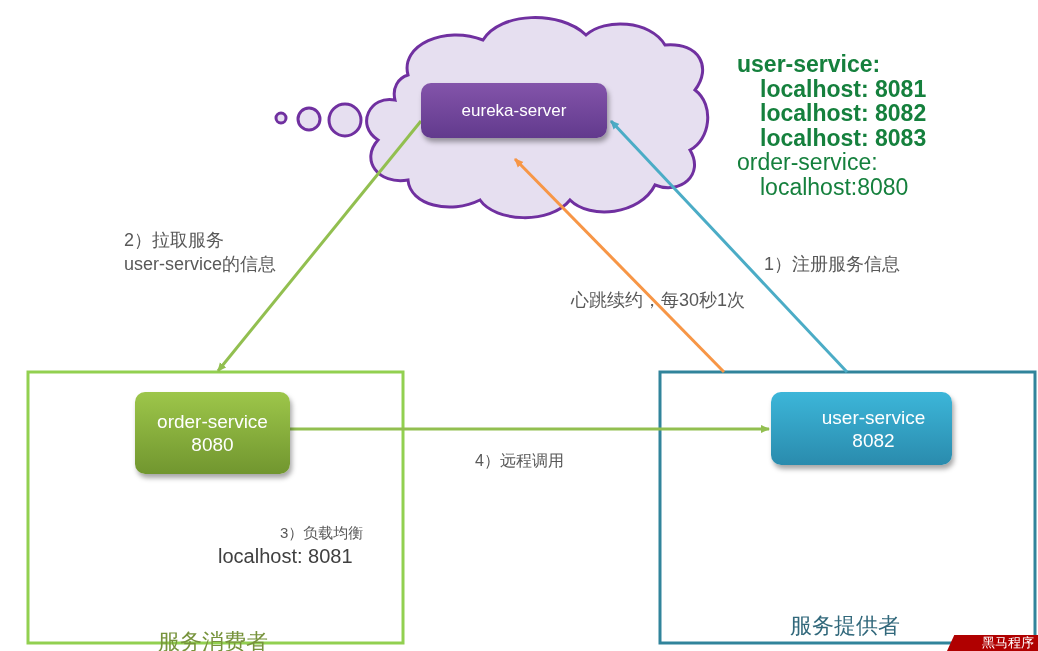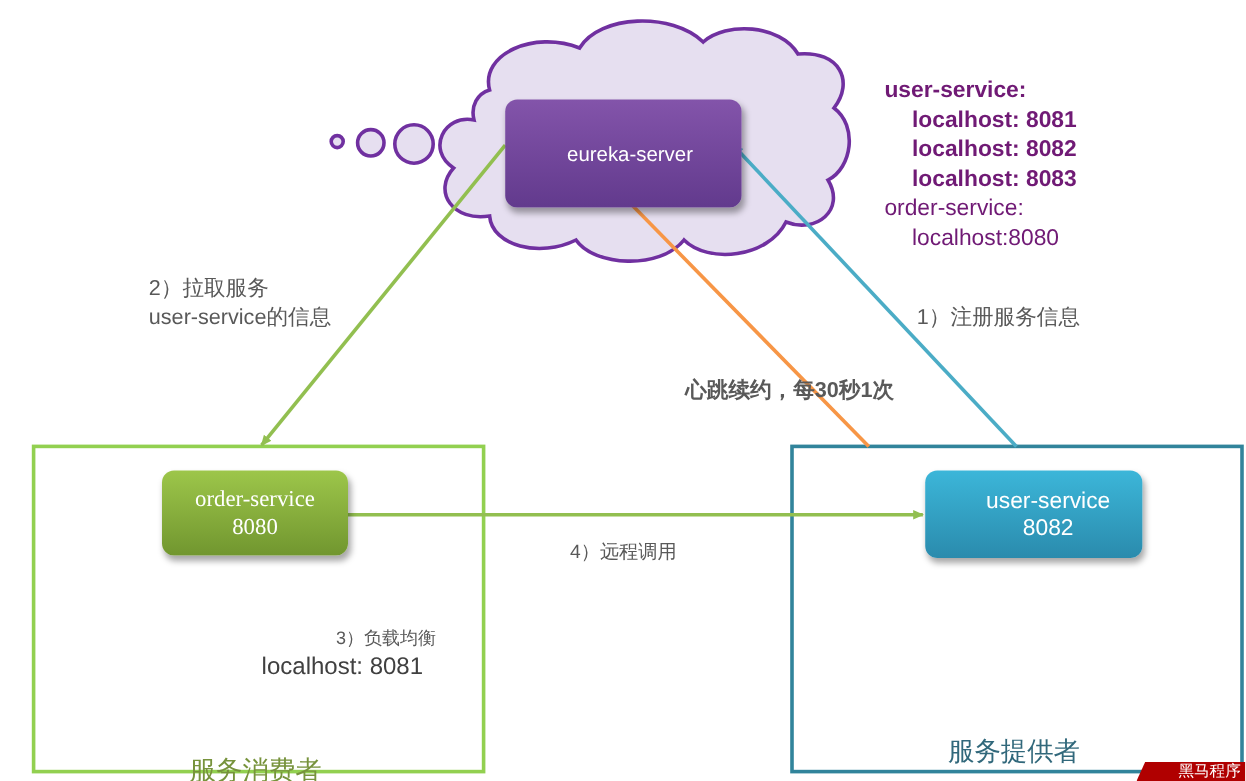--- a/index.html
+++ b/index.html
@@ -4,27 +4,27 @@
 <style>
   html, body { margin: 0; padding: 0; background: #ffffff; }
   body { width: 1038px; height: 651px; position: relative; overflow: hidden;
          font-family: "Liberation Sans", "DejaVu Sans", sans-serif; }
   .abs { position: absolute; }
   svg.canvas { position: absolute; left: 0; top: 0; }
   .txt { color: #595959; font-size: 18px; line-height: 24px; white-space: nowrap; }
   .node { position: absolute; border-radius: 10px; color: #ffffff; text-align: center;
           font-size: 19px; line-height: 23px; box-shadow: 2px 4px 5px rgba(0,0,0,0.35);
           display: flex; flex-direction: column; justify-content: center; }
-  .node-eureka { left: 421px; top: 83px; width: 186px; height: 90px;
-                 background: linear-gradient(#8354aa, #623a8d); font-size: 17px; padding-left: 11px; }
-  .node-order { left: 135px; top: 392px; width: 155px; height: 71px;
-                background: linear-gradient(#9dc64a, #71962f); font-family: Liberation Serif, serif; }
+  .node-eureka { left: 421px; top: 83px; width: 186px; height: 55px;
+                 background: linear-gradient(#8354aa, #623a8d); font-size: 17px; }
+  .node-order { left: 135px; top: 392px; width: 155px; height: 82px;
+                background: linear-gradient(#9dc64a, #71962f); }
   .node-user { left: 771px; top: 392px; width: 157px; height: 73px;
                background: linear-gradient(#3cb6d9, #2a8bad); padding-left: 24px; }
-  .registry { left: 737px; top: 64px; font-size: 19px; line-height: 24.5px; color: #701a75; }
+  .registry { left: 737px; top: 52px; font-size: 23px; line-height: 24.5px; color: #15803d; }
   .registry .b { font-weight: bold; }
   .registry .ind { padding-left: 23px; }
   .box-title { font-size: 22px; line-height: 28px; }
   .brand { position: absolute; left: 947px; top: 635px; width: 91px; height: 16px; background: #b00000;
            clip-path: polygon(8% 0, 100% 0, 100% 100%, 0 100%); color: #fff; font-size: 13px; line-height: 16px; padding-left: 35px; box-sizing: border-box; }
 </style>
 </head>
 <body>
 
 <svg class="canvas" width="1038" height="651" viewBox="0 0 1038 651">
@@ -77,21 +77,21 @@
   <div class="b ind">localhost: 8083</div>
   <div>order-service:</div>
   <div class="ind">localhost:8080</div>
 </div>
 
 <div class="abs txt" style="left:124px; top:228px;">
   <div>2）拉取服务</div>
   <div>user-service的信息</div>
 </div>
 <div class="abs txt" style="left:764px; top:252px;">1）注册服务信息</div>
-<div class="abs txt" style="left:571px; top:313px;font-weight:bold;">心跳续约，每30秒1次</div>
+<div class="abs txt" style="left:571px; top:288px;">心跳续约，每30秒1次</div>
 <div class="abs txt" style="left:475px; top:449px; font-size:16px;">4）远程调用</div>
 <div class="abs txt" style="left:236px; top:523px; font-size:15px; line-height:20px;margin-left:44px;">3）负载均衡</div>
 <div class="abs txt" style="left:218px; top:543px; font-size:20px; line-height:26px; color:#404040;">localhost: 8081</div>
 
 <div class="abs box-title" style="left:158px; top:612px; color:#77933c;margin-top:16px;">服务消费者</div>
 <div class="abs box-title" style="left:790px; top:612px; color:#31687b;">服务提供者</div>
 
 <div class="brand">黑马程序员</div>
 
 </body></html>

